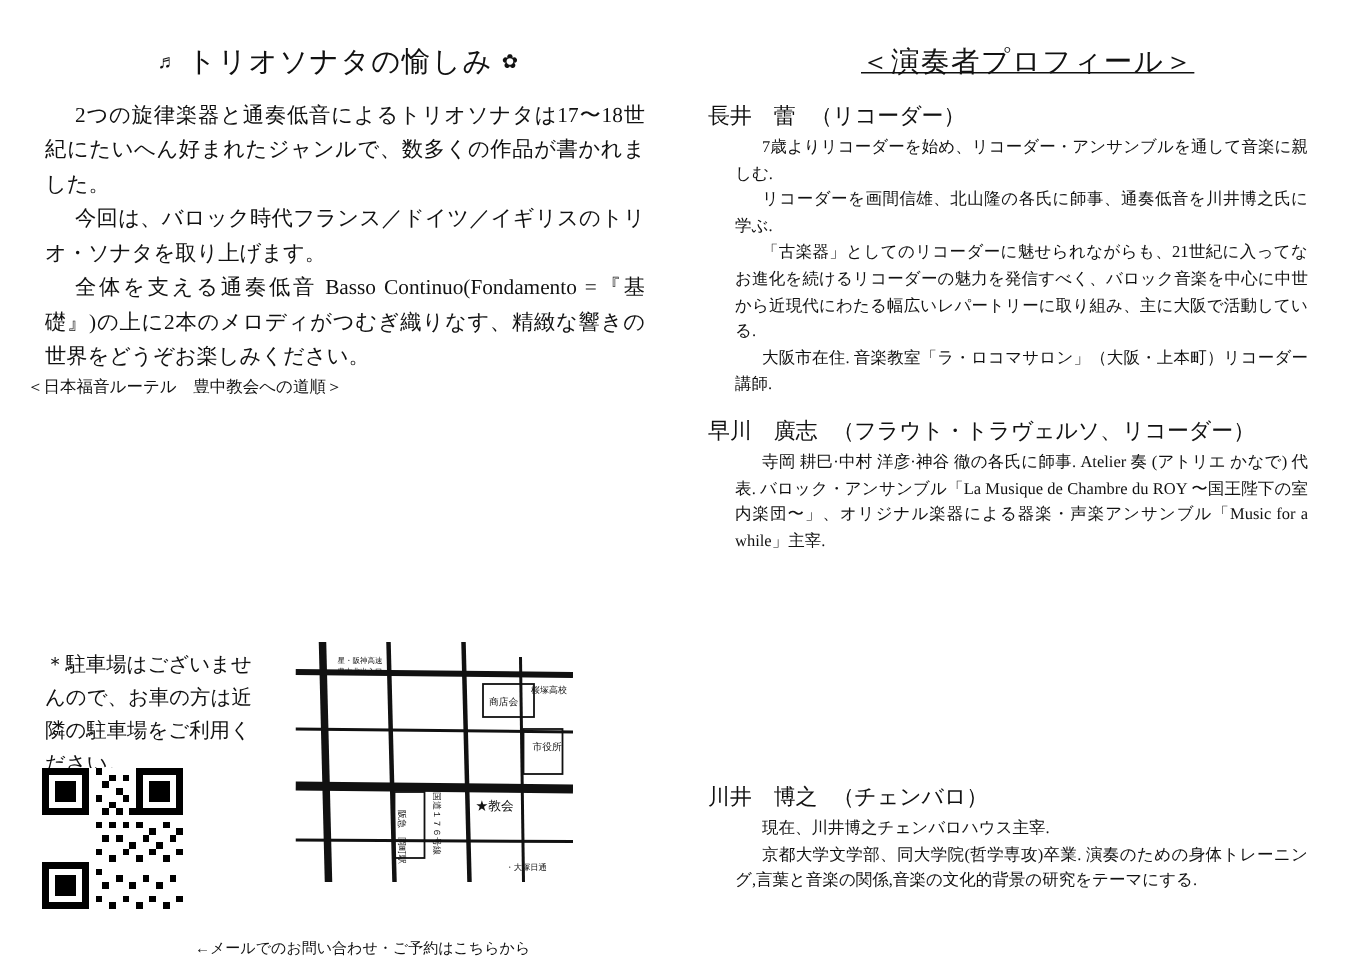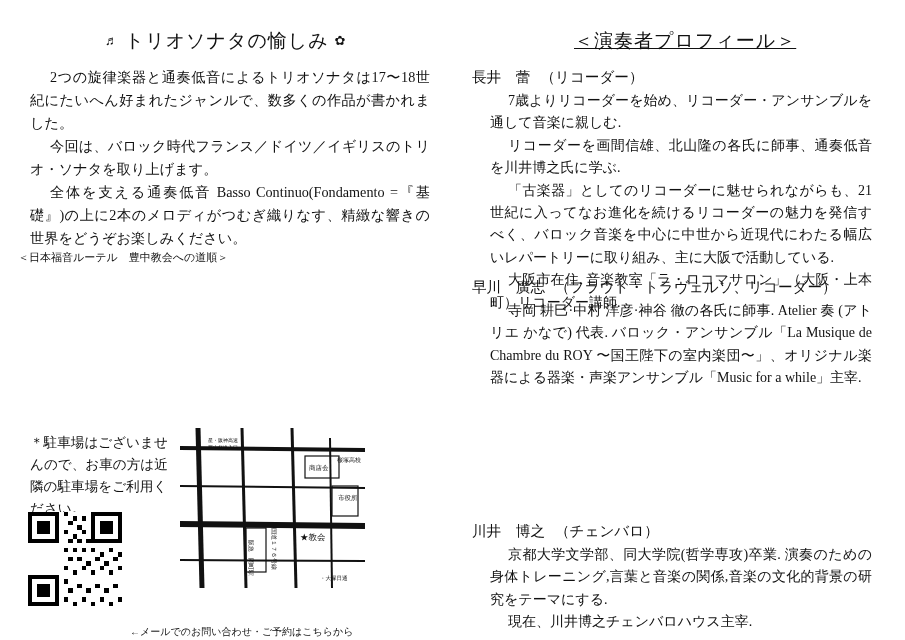--- a/index.html
+++ b/index.html
@@ -82,21 +82,21 @@
     position: absolute;
     left: 30px;
     top: 432px;
     width: 150px;
     font-size: 13.6px;
     line-height: 1.62;
   }
 
   .map-box {
     position: absolute;
-    left: 180px;
+    left: 197px;
     top: 428px;
     width: 185px;
     height: 160px;
     text-decoration: underline;
   }
   .qr {
     position: absolute;
     left: 28px;
     top: 512px;
     width: 94px;
@@ -124,21 +124,21 @@
     position: absolute;
     width: 400px;
   }
   .person-name {
     font-size: 14.6px;
     margin-bottom: 3px;
     white-space: nowrap;
   }
   .person-name .gap { display: inline-block; width: 10px; }
   .person-body {
-    font-size: 14px;
+    font-size: 11px;
     line-height: 1.6;
     text-align: justify;
   }
   .person-body p { margin: 0; }
   .person-body p.ind { text-indent: 18px; }
 
   .pr1 { left: 20px; top: 68px; }
   .pr2 { left: 20px; top: 278px; }
   .pr3 { left: 20px; top: 522px; }
 
@@ -290,18 +290,18 @@
       <div class="person-body indent-block">
         <p class="ind">寺岡 耕巳·中村 洋彦·神谷 徹の各氏に師事. Atelier 奏 (アトリエ かなで) 代表. バロック・アンサンブル「La Musique de Chambre du ROY 〜国王陛下の室内楽団〜」、オリジナル楽器による器楽・声楽アンサンブル「Music for a while」主宰.</p>
       </div>
     </div>
 
     <div class="person pr3">
       <div class="person-name">
         <span>川井　博之</span><span class="gap"></span><span>（チェンバロ）</span>
       </div>
       <div class="person-body indent-block">
+        <p class="ind">現在、川井博之チェンバロハウス主宰.</p>
         <p class="ind">京都大学文学部、同大学院(哲学専攻)卒業. 演奏のための身体トレーニング,言葉と音楽の関係,音楽の文化的背景の研究をテーマにする.</p>
-        <p class="ind">現在、川井博之チェンバロハウス主宰.</p>
       </div>
     </div>
   </div>
 </div>
 
 </body></html>

